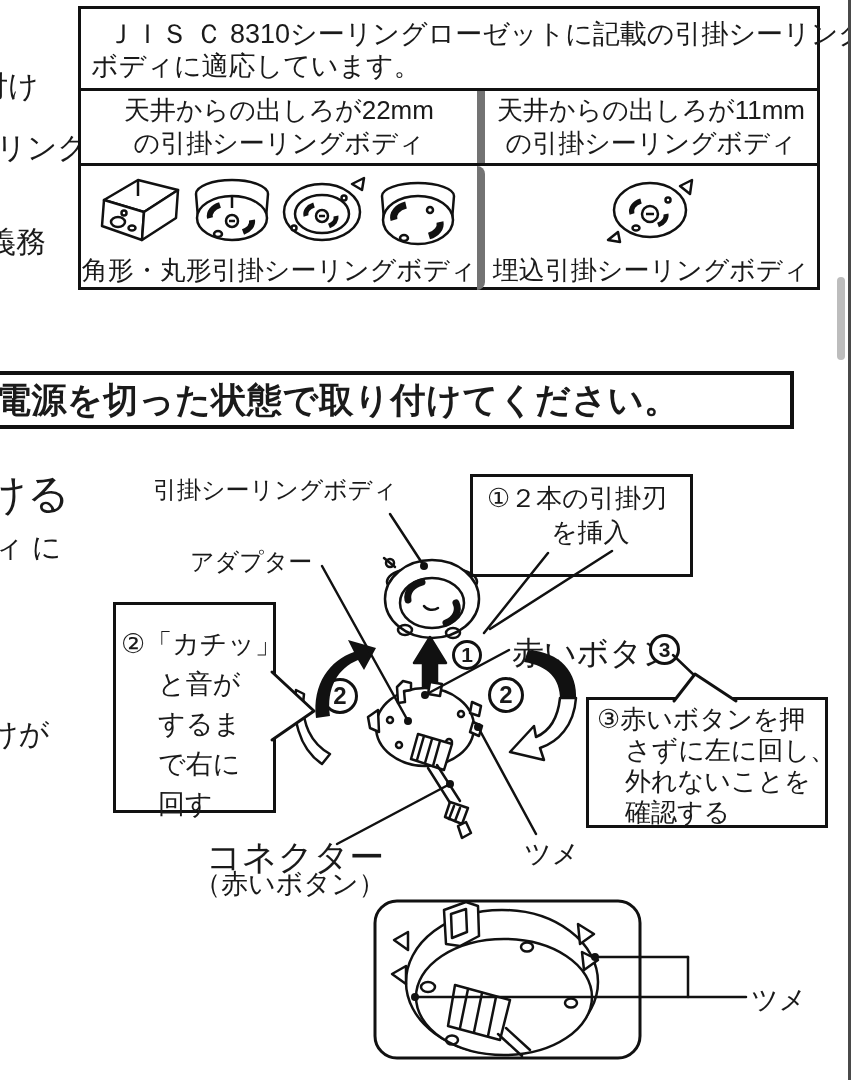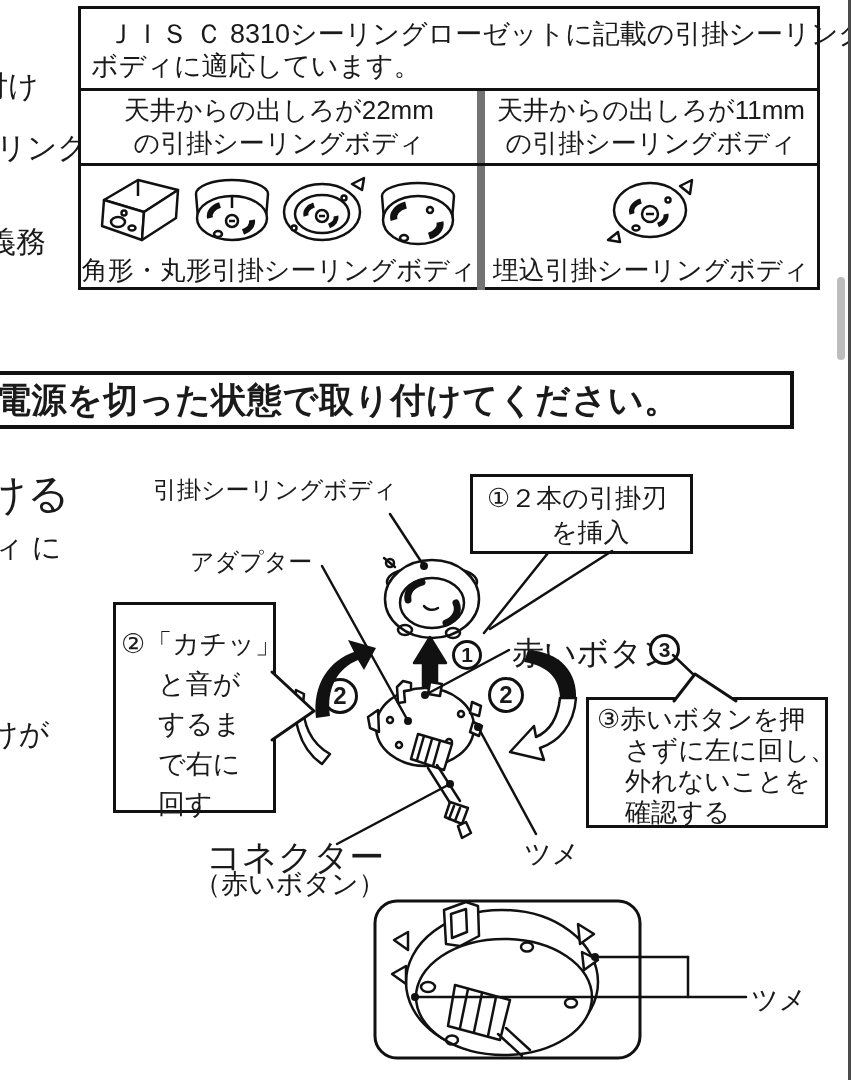--- a/index.html
+++ b/index.html
@@ -22,41 +22,41 @@
 
   
   .compat-table{left:78px;top:6px;width:742px;height:284px;border:3px solid #111;box-sizing:border-box;background:#fff;}
   .ct-header{height:79px;box-sizing:border-box;padding-top:9px;font-size:27px;line-height:32px;}
   .ct-header .l1{padding-left:26px;display:block;}
   .ct-header .l2{padding-left:10px;display:block;}
   .ct-row{display:flex;border-top:3px solid #111;box-sizing:border-box;}
   .ct-cell-l{width:404px;border-right:8px solid #737373;box-sizing:border-box;}
   .ct-cell-r{flex:1;}
   .ct-spec{height:72px;display:flex;flex-direction:column;justify-content:center;align-items:center;font-size:26px;line-height:33px;text-align:center;}
-  .ct-pics{height:124px;display:flex;flex-direction:column;justify-content:space-between;align-items:center;padding:4px 0 6px 0;box-sizing:border-box;}
+  .ct-pics{height:124px;display:flex;flex-direction:column;justify-content:space-between;align-items:center;padding:4px 0 6px 0;box-sizing:border-box;border-radius:8px;}
   .icon-row{display:flex;align-items:flex-end;justify-content:center;gap:2px;}
   .ct-caption{font-size:26px;line-height:28px;text-align:center;}
 
   
   .warning-banner{left:-14px;top:371px;width:808px;height:58px;border:4px solid #111;box-sizing:border-box;background:#fff;
     font-size:35px;font-weight:600;line-height:50px;padding-left:6px;letter-spacing:0.5px;white-space:nowrap;overflow:hidden;}
 
   
   .dlabel{font-size:24px;}
   .lbl-body{left:153px;top:474px;}
   .lbl-adapter{left:190px;top:546px;}
   .lbl-redbtn{left:512px;top:632px;font-size:32px;}
   .lbl-conn1{left:206px;top:834px;font-size:35px;}
   .lbl-conn2{left:194px;top:866px;font-size:27px;}
   .lbl-tsume-mid{left:524px;top:836px;font-size:27px;}
   .lbl-tsume-bottom{left:751px;top:982px;font-size:27px;}
 
   
   .callout{border:3px solid #111;box-sizing:border-box;background:#fff;z-index:2;}
-  .co1{left:470px;top:474px;width:223px;height:80px;font-size:26px;line-height:34px;padding-top:4px;}
+  .co1{left:470px;top:474px;width:223px;height:103px;font-size:26px;line-height:34px;padding-top:4px;}
   .co1 .l1{padding-left:14px;display:block;}
   .co1 .l2{padding-left:78px;display:block;}
   .co2{left:113px;top:602px;width:163px;height:211px;font-size:27px;line-height:40px;padding-top:19px;}
   .co2 .ln{display:block;padding-left:42px;}
   .co2 .ln.first{padding-left:5px;}
   .co3{left:586px;top:697px;width:242px;height:131px;font-size:26px;line-height:31px;padding-top:4px;}
   .co3 .ln{display:block;padding-left:36px;}
   .co3 .ln.first{padding-left:8px;}
 
   

